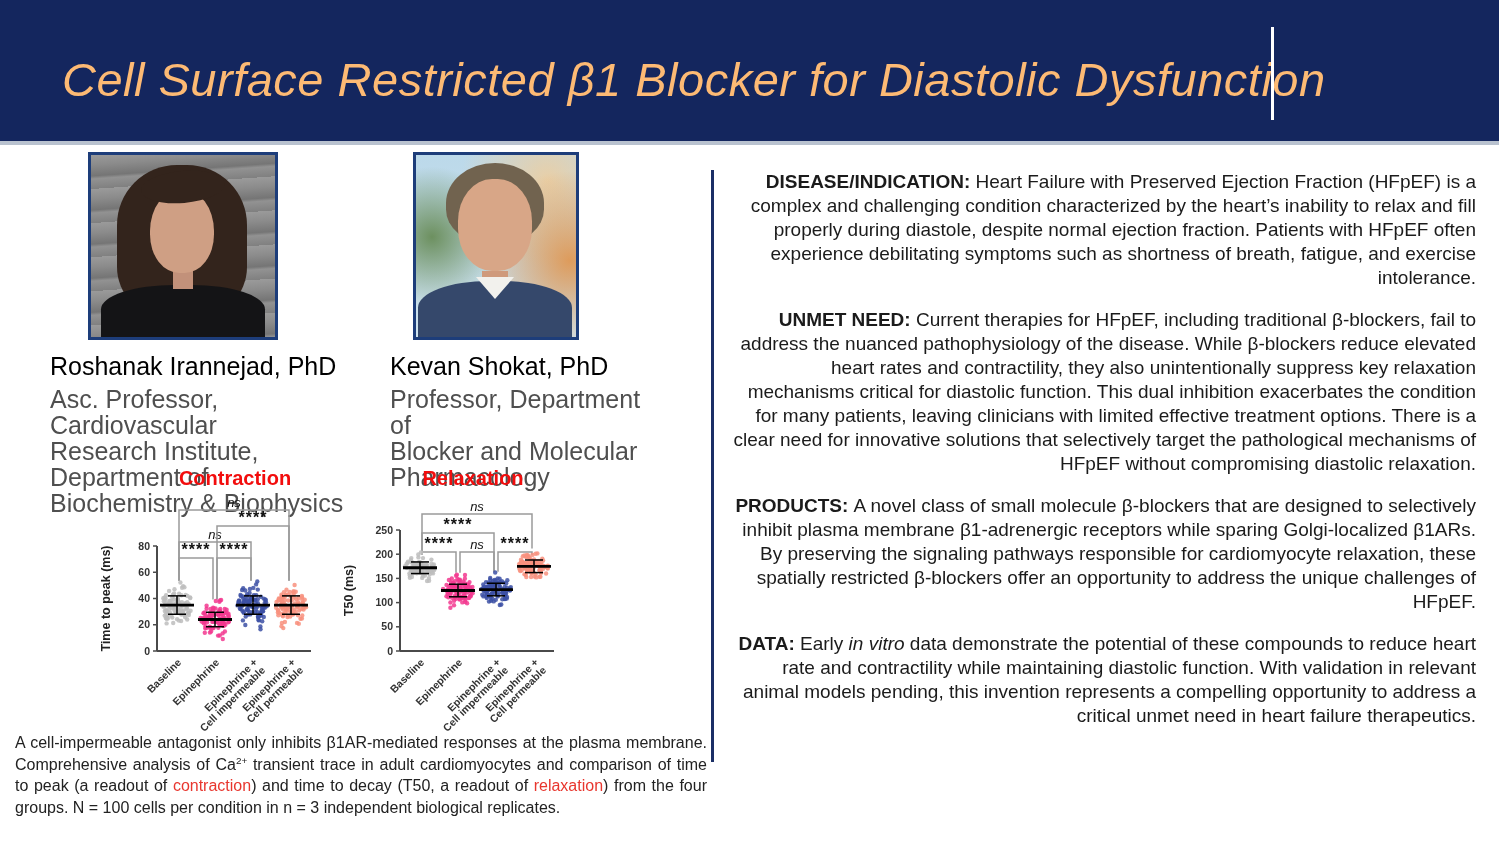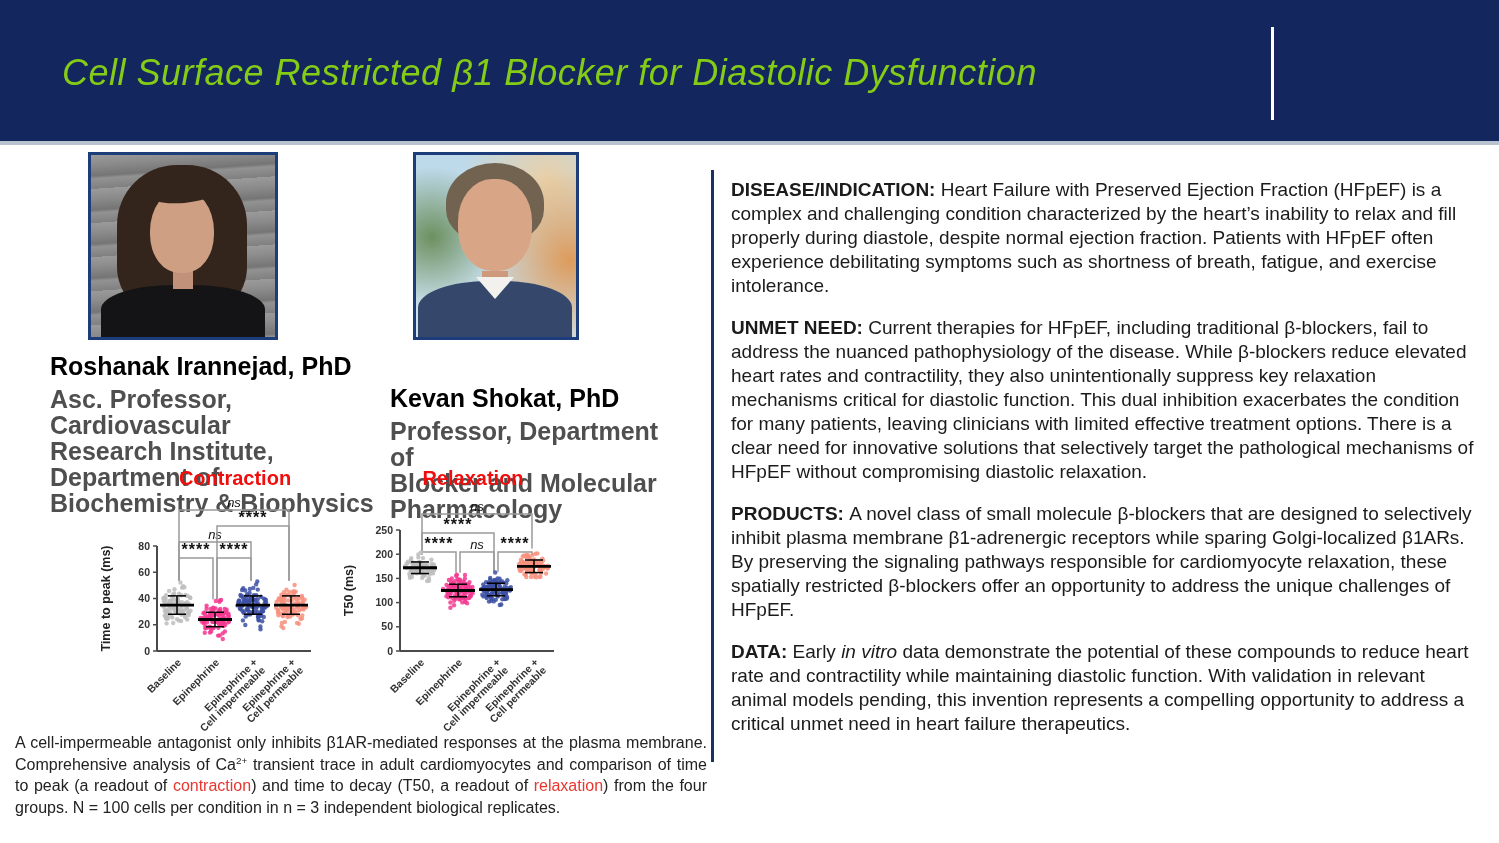--- a/index.html
+++ b/index.html
@@ -2,21 +2,21 @@
 <html style="--navy: #14265e; --divider-navy: #1b2f66; --photo-border-navy: #1d3d7a; --header-rule-gray: #b9c2cf; --title-red: #f20d0d; --caption-red: #e8362e; --subtitle-gray: #4f4f4f;"><head>
 <meta charset="utf-8">
 <style>
   html,body{margin:0;padding:0;background:#e9e9e9;}
   .page{position:relative;width:1499px;height:843px;background:#fff;overflow:hidden;
         font-family:"Liberation Sans",sans-serif;-webkit-font-smoothing:antialiased;}
 
   
   .header{position:absolute;left:0;top:0;width:1499px;height:145px;
           background:var(--navy,#14265e);border-bottom:4px solid var(--header-rule-gray,#b9c2cf);box-sizing:border-box;}
-  .title{position:absolute;left:62px;top:52px;margin:0;color:#84cc16;font-size:36px;
+  .title{position:absolute;left:62px;top:52px;margin:0;color:#fdba74;font-size:47px;
          font-style:italic;font-weight:400;letter-spacing:.5px;white-space:nowrap;}
   .logo-divider{position:absolute;left:1271px;top:27px;width:3px;height:93px;background:#fff;}
   .logo{position:absolute;left:1307px;top:14px;width:170px;height:118px;color:#fff;}
   .logo span{position:absolute;font-weight:bold;font-size:74px;letter-spacing:-6px;line-height:1;}
   .logo .uc{left:0;top:0;}
   .logo .sf{left:63px;top:37px;}
 
   
   .photo{position:absolute;border:3px solid var(--photo-border-navy,#1d3d7a);overflow:hidden;}
   .photo div{position:absolute;}
@@ -33,23 +33,23 @@
                  radial-gradient(circle at 82% 14%,rgba(240,205,155,.85) 0%,rgba(240,205,155,0) 42%),
                  linear-gradient(#bcd9ea,#cfe3ee);}
   .p2 .hair{left:30px;top:8px;width:98px;height:80px;background:#71634f;border-radius:50% 50% 42% 42%;}
   .p2 .face{left:42px;top:24px;width:74px;height:92px;background:#d8a687;border-radius:46%;}
   .p2 .neck{left:66px;bottom:46px;width:26px;height:20px;background:#cf9a7c;}
   .p2 .sweater{left:2px;bottom:-2px;width:154px;height:58px;background:#35486b;border-radius:46% 46% 0 0;}
   .p2 .collar{left:60px;bottom:38px;width:38px;height:22px;background:#f2f1ed;
               clip-path:polygon(0 0,50% 100%,100% 0);}
 
   
-  .person{position:absolute;font-weight:bold;}
+  .person{position:absolute;}
   .pers1{left:50px;top:352px;width:330px;}
-  .pers2{left:390px;top:352px;width:270px;margin-top:32px;}
+  .pers2{left:390px;top:352px;width:270px;}
   .person-name{font-size:25px;color:#000;margin-bottom:5px;}
   .person-title{font-size:25px;line-height:26px;color:var(--subtitle-gray,#4f4f4f);white-space:pre-line;}
 
   
   .chart-title{position:absolute;text-align:center;font-weight:bold;font-size:20px;
                color:var(--title-red,#f20d0d);}
   .ct0{left:90px;top:467px;width:290px;}
   .ct1{left:335px;top:467px;width:276px;}
   svg.chart{position:absolute;overflow:visible;}
   .c0{left:90px;top:488px;}
@@ -58,21 +58,21 @@
   
   .caption{position:absolute;left:15px;top:732px;width:692px;margin:0;
            font-size:16px;line-height:21.5px;color:#222;text-align:justify;}
   .caption sup{font-size:.62em;line-height:0;}
 
   
   .col-divider{position:absolute;left:711px;top:170px;width:3px;height:592px;
                background:var(--divider-navy,#1b2f66);}
   .right-col{position:absolute;left:731px;top:146px;width:745px;padding-top:16px;
              font-size:19px;line-height:24px;color:#1b1b1b;}
-  .right-col p.section{margin:16px 0 18px 0;}
+  .right-col p.section{margin:8px 0 18px 0;text-align:right;}
   .section-label{font-weight:bold;}
 </style>
 </head>
 <body>
 
 <div class="page">
 
   <header class="header">
     <h1 class="title">Cell Surface Restricted β1 Blocker for Diastolic Dysfunction</h1>
     <div class="logo-divider"></div>

